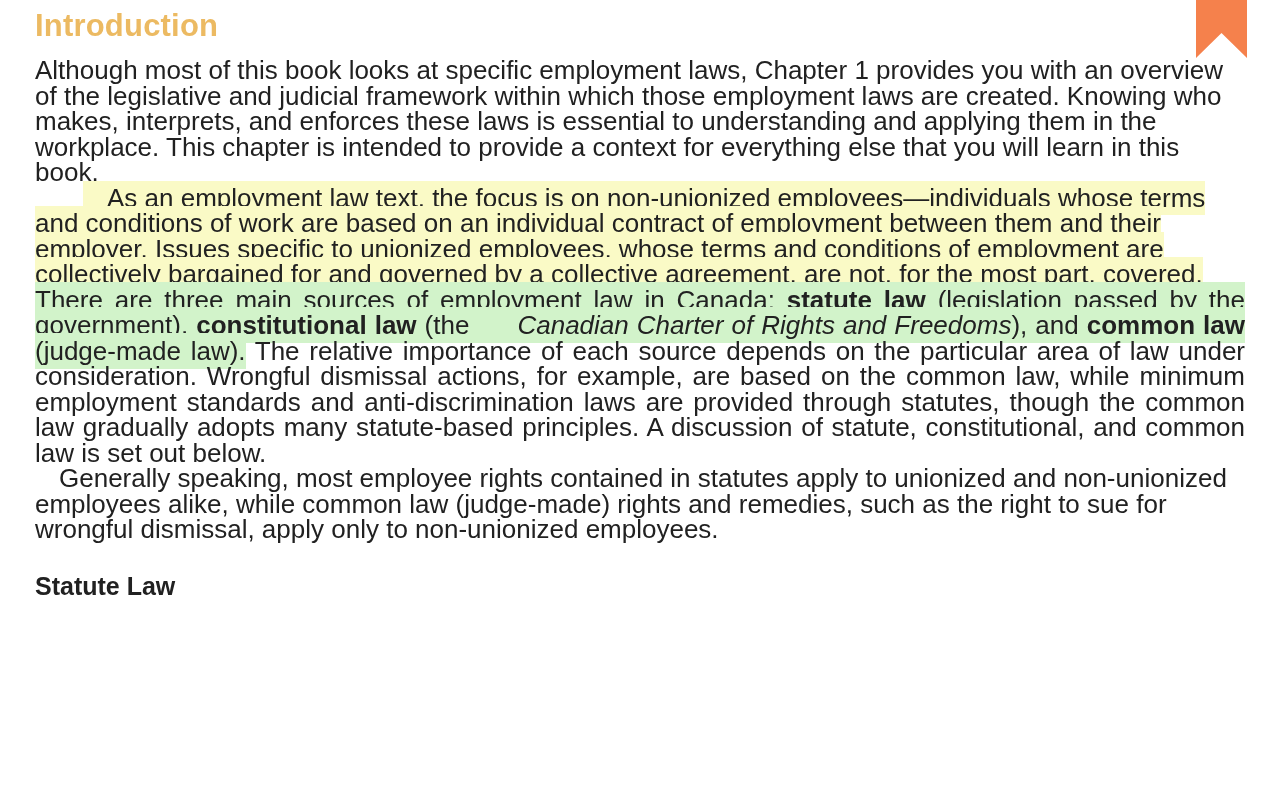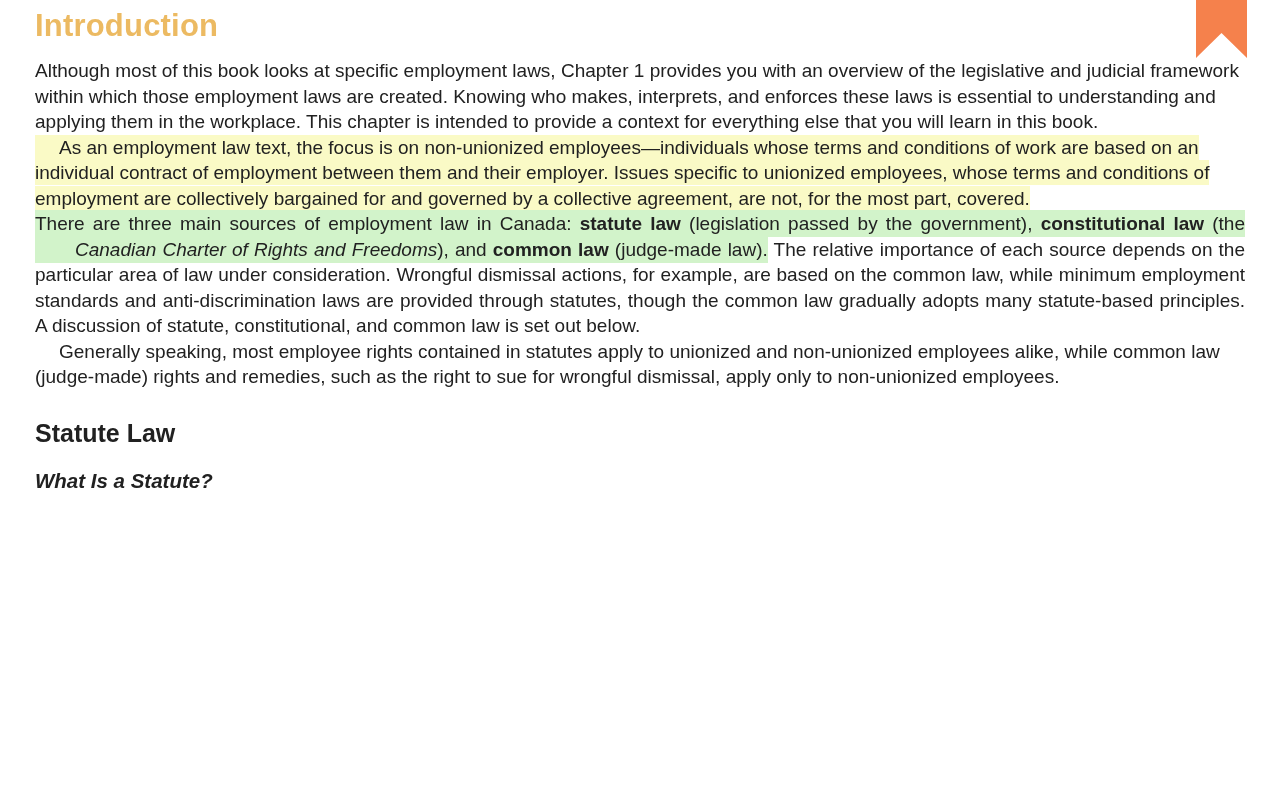--- a/index.html
+++ b/index.html
@@ -48,31 +48,32 @@
   h3.sub {
     margin: 20px 0 19px 0;
     font-size: 20.5px;
     line-height: 26px;
     font-weight: bold;
     font-style: italic;
     color: var(--text-color, #212121);
   }
   p.body {
     margin: 0;
-    font-size: 19px;
+    font-size: 26px;
     line-height: 25.5px;
     color: var(--text-color, #212121);
   }
   p.indent { text-indent: 24px; }
   p.justify { text-align: justify; }
   mark.y {
     background: var(--yellow-highlight, #fafac6);
     color: inherit;
     padding: 2px 0;
     box-shadow: -24px 0 0 var(--yellow-highlight, #fafac6);
+    margin-left: 48px;
   }
   mark.g {
     background: var(--green-highlight, #d2f3ca);
     color: inherit;
     padding: 3px 0;
   }
   b.term { font-weight: bold; }
   i.cite { font-style: italic; padding-left: 40px; }
 </style>
 </head>

